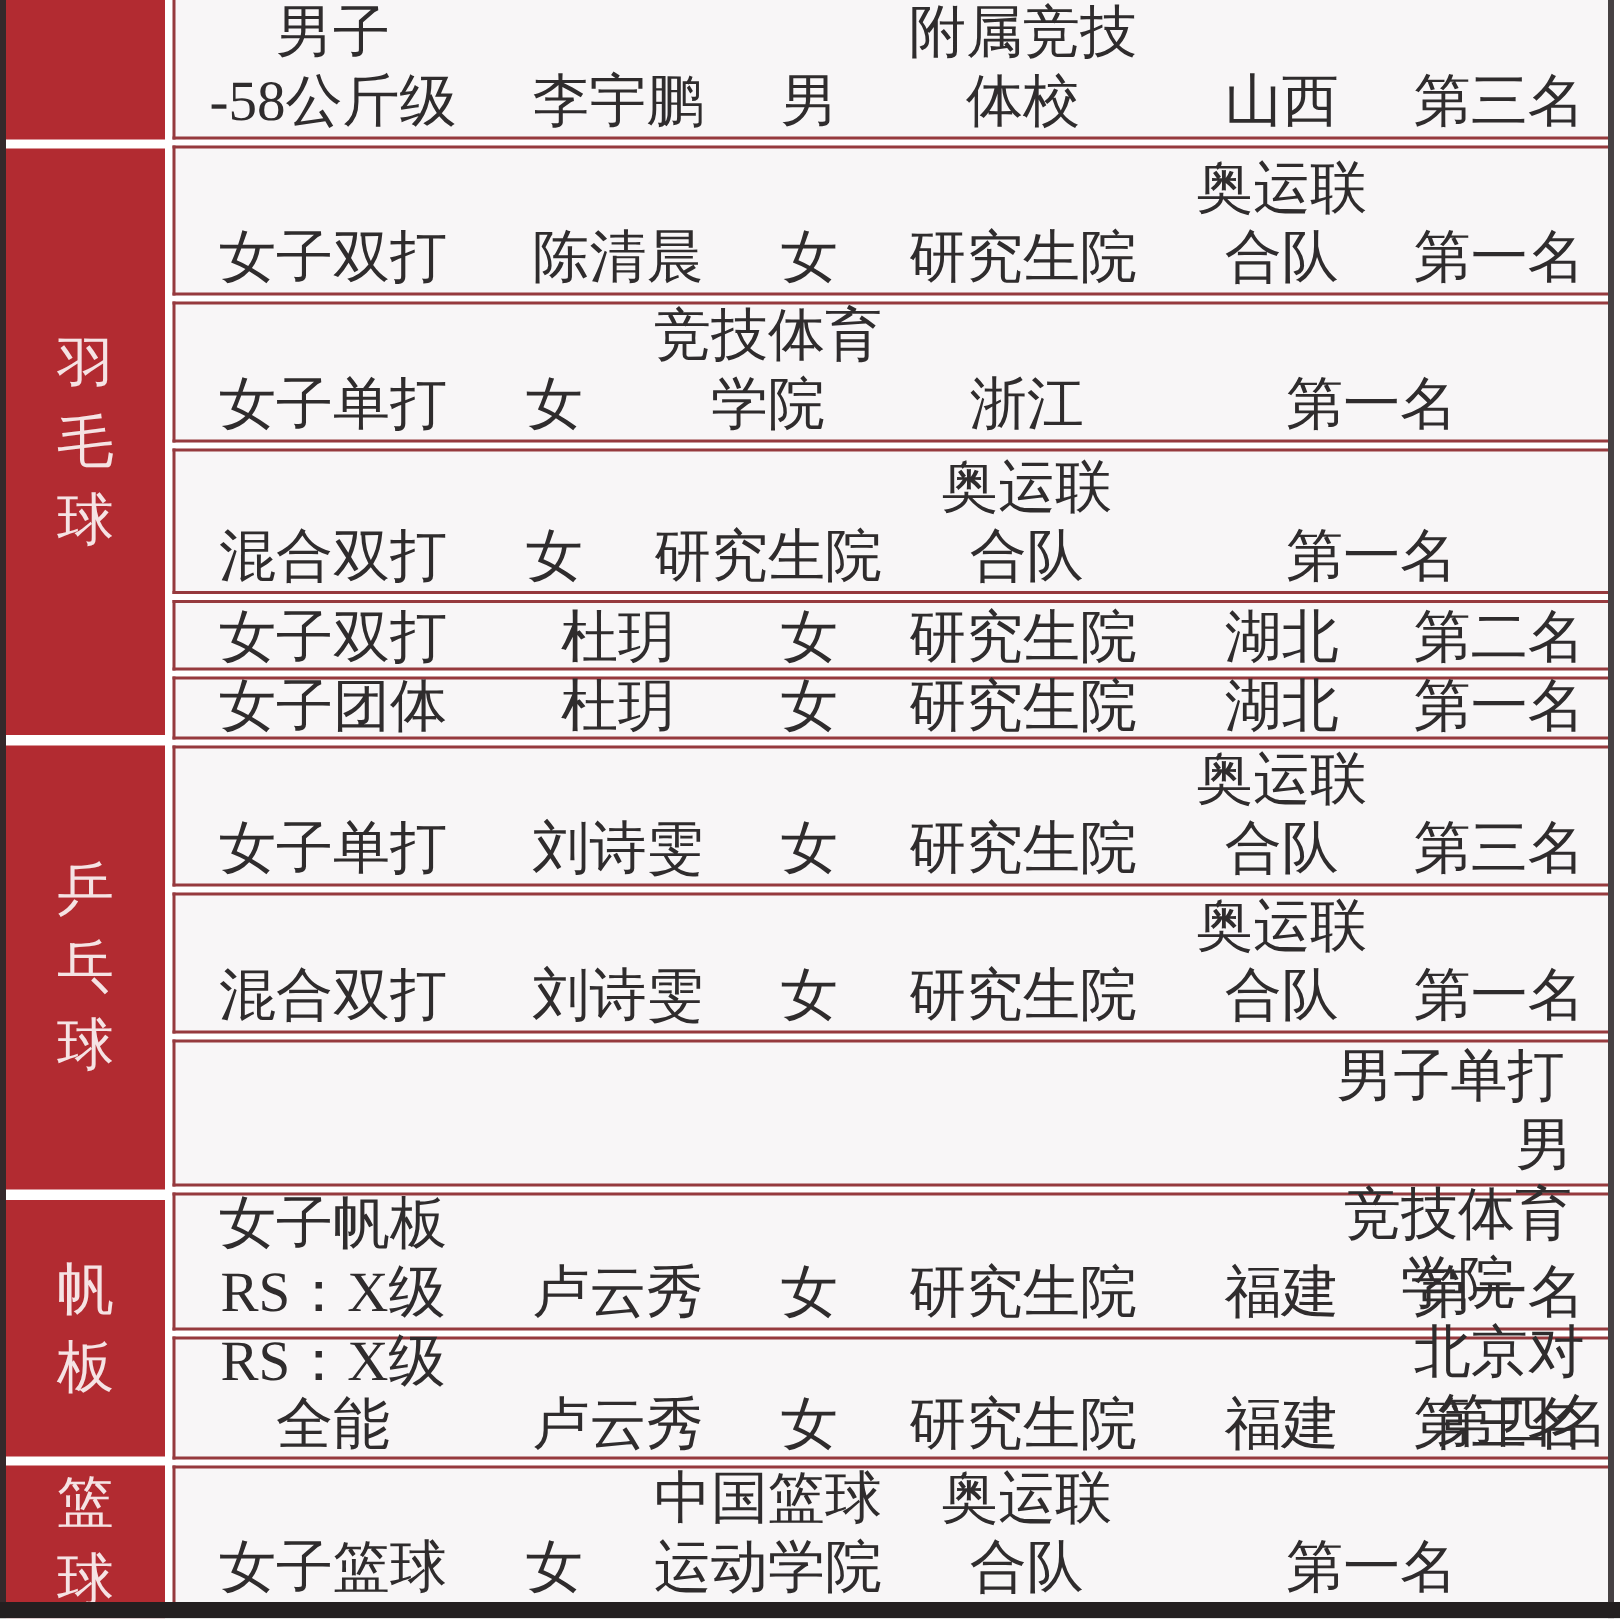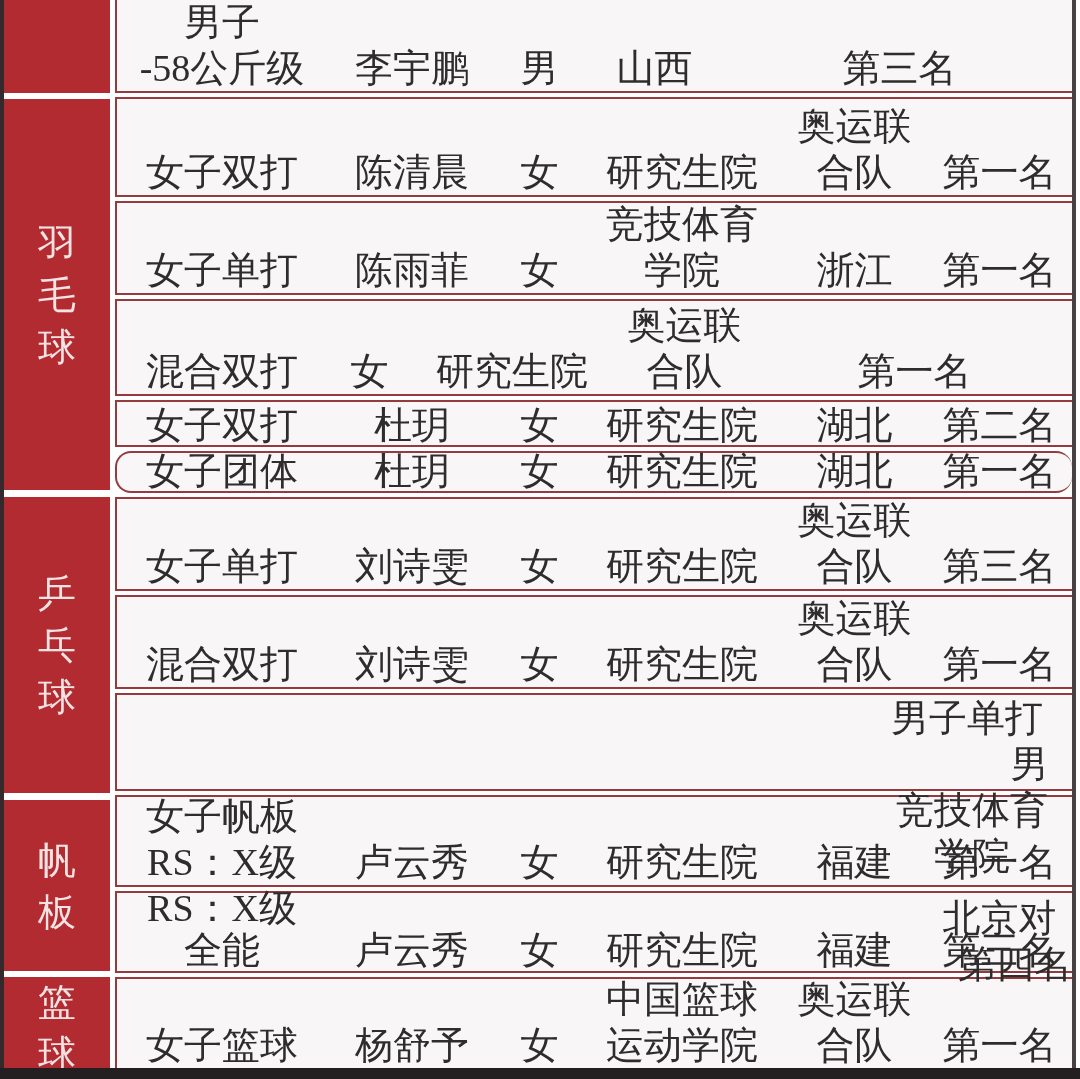--- a/index.html
+++ b/index.html
@@ -25,36 +25,36 @@
   .rows{position:absolute;left:115px;top:0;width:957px;}
   .row{
     box-sizing:border-box;background:#f8f6f7;border:2px solid #963a3e;border-right:none;
     margin-bottom:4px;display:flex;align-items:flex-end;
   }
   .r1{height:93px;border-top:none;}
   .r2{height:100px;}
   .r3{height:94px;}
   .r4{height:97px;}
   .r5{height:47px;}
-  .r6{height:42px;border-radius:16px;}
+  .r6{height:42px;}
   .r7{height:94px;}
   .r8{height:94px;}
   .r9{height:98px;flex-direction:column;}
   .r10{height:92px;}
   .r11{height:82px;}
   .r12{height:93px;}
 
   .cell{font-size:38px;line-height:46px;color:#2f2c2d;text-align:center;white-space:pre-line;}
   .r5 .cell,.r6 .cell{line-height:40px;}
   .r11 .cell{line-height:42px;}
   .c-event{width:210px;}
   .c-name{width:170px;}
   .c-gender{width:85px;}
   .c-school{width:200px;}
-  .c-team{width:145px;margin-top:16px;}
+  .c-team{width:145px;}
   .c-rank{flex:1;}
 </style>
 </head>
 <body>
 
 <div class="canvas">
 
   <div class="sidebar">
     <div class="scell s0"><span></span></div>
     <div class="scell s1"><span>羽
@@ -69,37 +69,38 @@
 球</span></div>
   </div>
 
   <div class="rows">
 
     <div class="row r1">
       <span class="cell c-event">男子
 -58公斤级</span>
       <span class="cell c-name">李宇鹏</span>
       <span class="cell c-gender">男</span>
+      <span class="cell c-school">附属竞技
+体校</span>
       <span class="cell c-team">山西</span>
       <span class="cell c-rank">第三名</span>
     </div>
 
     <div class="row r2">
       <span class="cell c-event">女子双打</span>
       <span class="cell c-name">陈清晨</span>
       <span class="cell c-gender">女</span>
       <span class="cell c-school">研究生院</span>
       <span class="cell c-team">奥运联
 合队</span>
       <span class="cell c-rank">第一名</span>
     </div>
 
     <div class="row r3">
       <span class="cell c-event">女子单打</span>
-      <span class="cell c-name">陈雨菲</span>
       <span class="cell c-gender">女</span>
       <span class="cell c-school">竞技体育
 学院</span>
       <span class="cell c-team">浙江</span>
       <span class="cell c-rank">第一名</span>
     </div>
 
     <div class="row r4">
       <span class="cell c-event">混合双打</span>
       <span class="cell c-gender">女</span>
@@ -171,21 +172,20 @@
 全能</span>
       <span class="cell c-name">卢云秀</span>
       <span class="cell c-gender">女</span>
       <span class="cell c-school">研究生院</span>
       <span class="cell c-team">福建</span>
       <span class="cell c-rank">第三名</span>
     </div>
 
     <div class="row r12">
       <span class="cell c-event">女子篮球</span>
-      <span class="cell c-name">杨舒予</span>
       <span class="cell c-gender">女</span>
       <span class="cell c-school">中国篮球
 运动学院</span>
       <span class="cell c-team">奥运联
 合队</span>
       <span class="cell c-rank">第一名</span>
     </div>
 
   </div>
 

